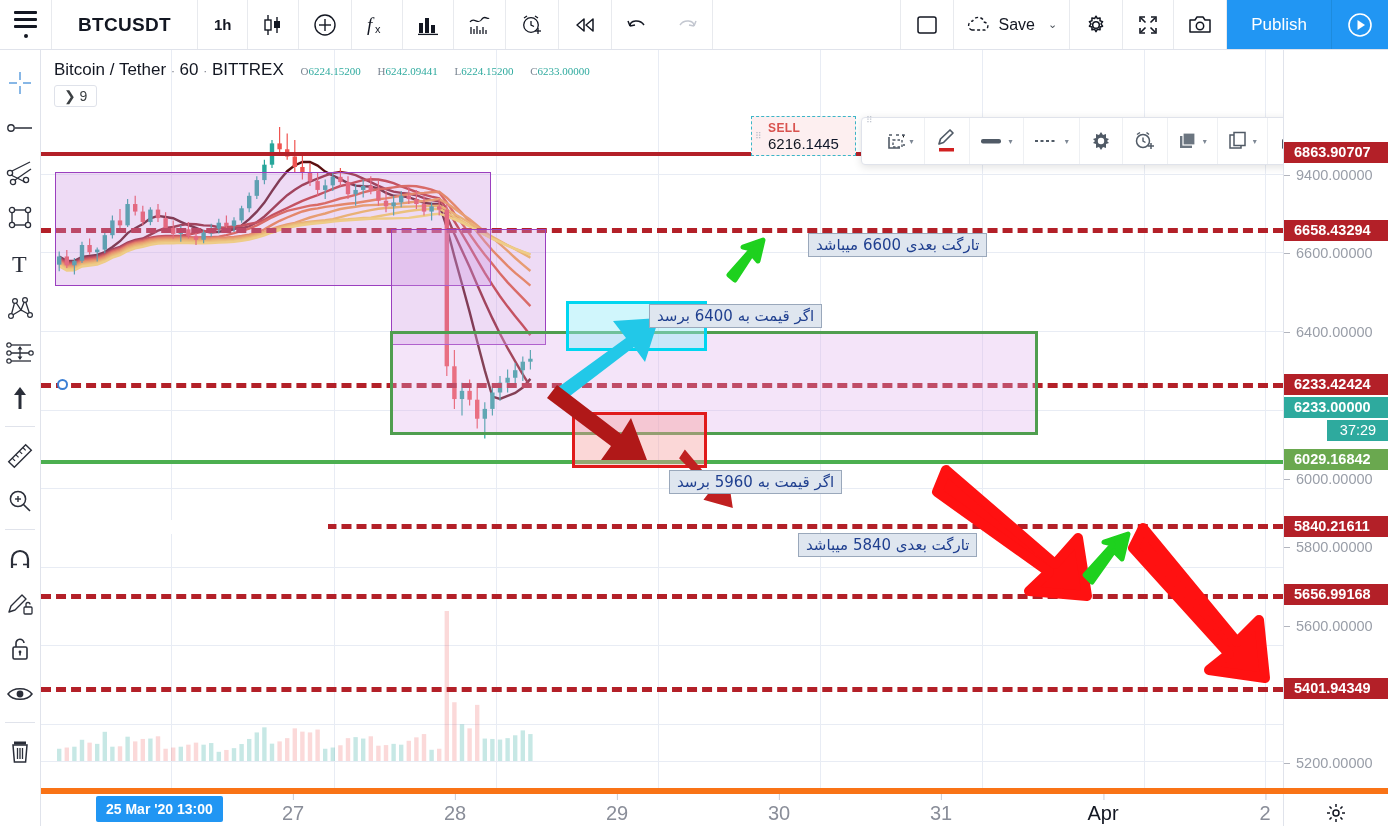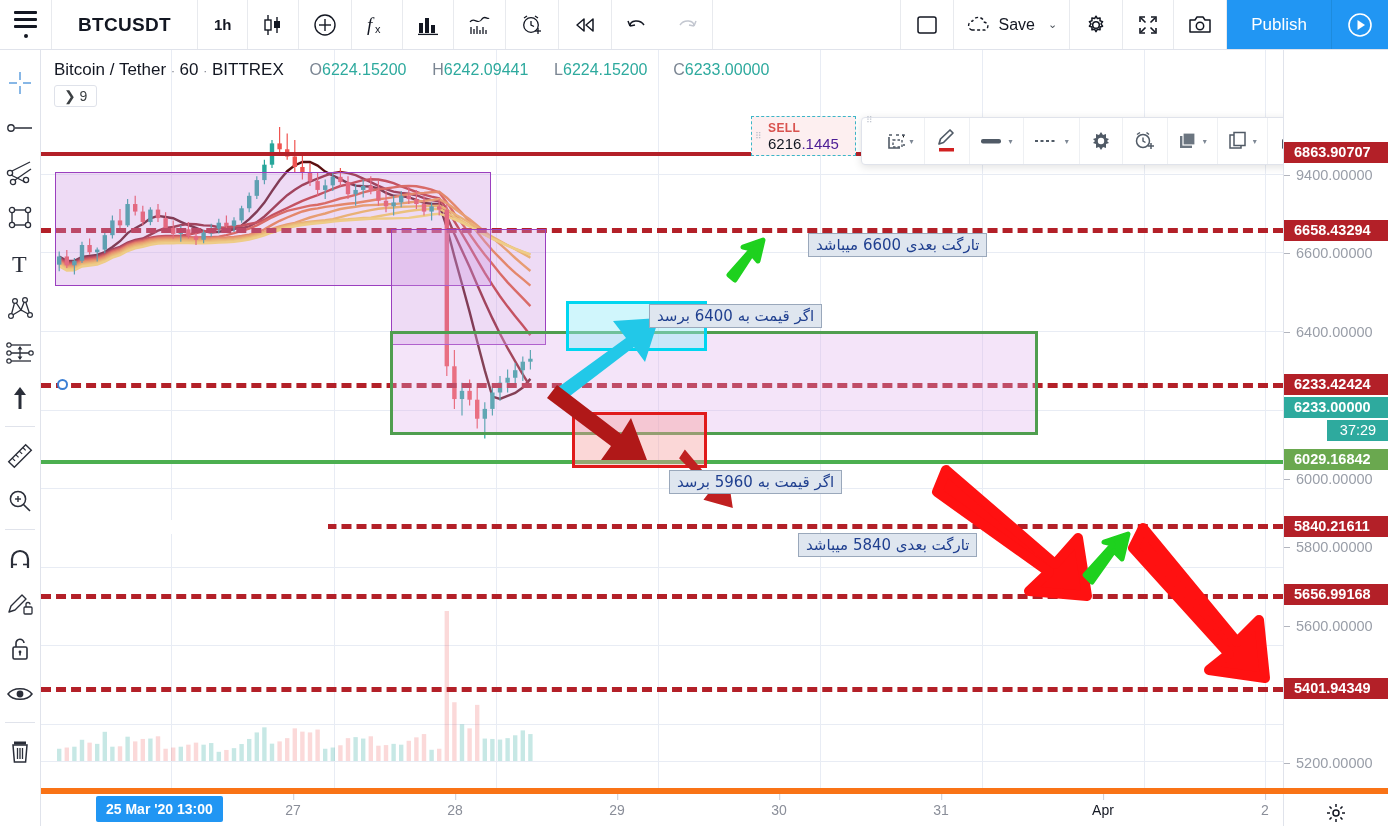--- a/index.html
+++ b/index.html
@@ -61,39 +61,39 @@
   .hgrid { height: 1px; left: 0; right: 0; }
 
   
   #legend {
     position: absolute; left: 13px; top: 10px; z-index: 30;
     font-size: 17px; color: #131722; white-space: nowrap;
     pointer-events: none;
   }
   #legend .sym { font-weight: normal; }
   #legend .sep { color: #787b86; font-size: 12px; }
-  #legend .ohlc { color: #2eaa9e; font-size: 16px; margin-left: 21px; }
+  #legend .ohlc { color: #2eaa9e; font-size: 11px; margin-left: 12px; font-family: Liberation Serif, serif; }
   #legend .ohlc .k { color: #7a8592; }
   #srcbadge {
     position: absolute; left: 13px; top: 35px; z-index: 30;
     border: 1px solid #dfe2ea; border-radius: 3px; background: #fff;
     font-size: 14px; color: #3c4043; padding: 2px 9px;
   }
 
   
   #sellbox {
     position: absolute; left: 710px; top: 66px; z-index: 42;
     width: 105px; height: 40px; background: #fdeff0;
     border: 1px dashed #3bb6c8; display: flex; align-items: center;
   }
   #sellbox .grip { width: 12px; color: #b9bec9; font-size: 9px; line-height: 5px; padding-left: 3px;}
   #sellbox .body { padding-left: 4px; }
   #sellbox .lbl { color: #d9534f; font-size: 12px; font-weight: bold; letter-spacing:.4px; }
   #sellbox .px { font-size: 15px; color: #131722; }
-  #sellbox .px em { font-style: normal; color: #4c1d95; }
+  #sellbox .px em { font-style: normal; color: #0f172a; }
 
   
   #floatbar {
     position: absolute; left: 820px; top: 67px; z-index: 45;
     height: 48px; background: #fff; border: 1px solid #e0e3eb;
     border-radius: 4px; box-shadow: 0 2px 8px rgba(0,0,0,.12);
     display: flex; align-items: stretch;
   }
   .fb-cell {
     display: flex; align-items: center; justify-content: center;
@@ -158,21 +158,21 @@
     background: #2eaa9e; width: 62px; left: 43px; text-align: center;
     padding-left: 0; font-weight: normal;
   }
 
   
   #timescale {
     position: absolute; left: 41px; top: 788px; width: 1347px; height: 38px;
     background: #fff; border-top: 6px solid #f97316;
   }
   .ttick {
-    position: absolute; top: 8px; font-size: 14px; color: #8a8e99;
+    position: absolute; top: 8px; font-size: 20px; color: #8a8e99;
     transform: translateX(-50%); white-space: nowrap;
   }
   .ttick.bold { color: #131722; }
   .ttick::before {
     content:""; position:absolute; left:50%; top:-8px; width:1px; height:6px;
     background:#c9ccd4;
   }
   #timebadge {
     position: absolute; left: 55px; top: 2px; height: 26px; line-height: 26px;
     background: #2196f3; color: #fff; font-size: 14px; font-weight: bold;

